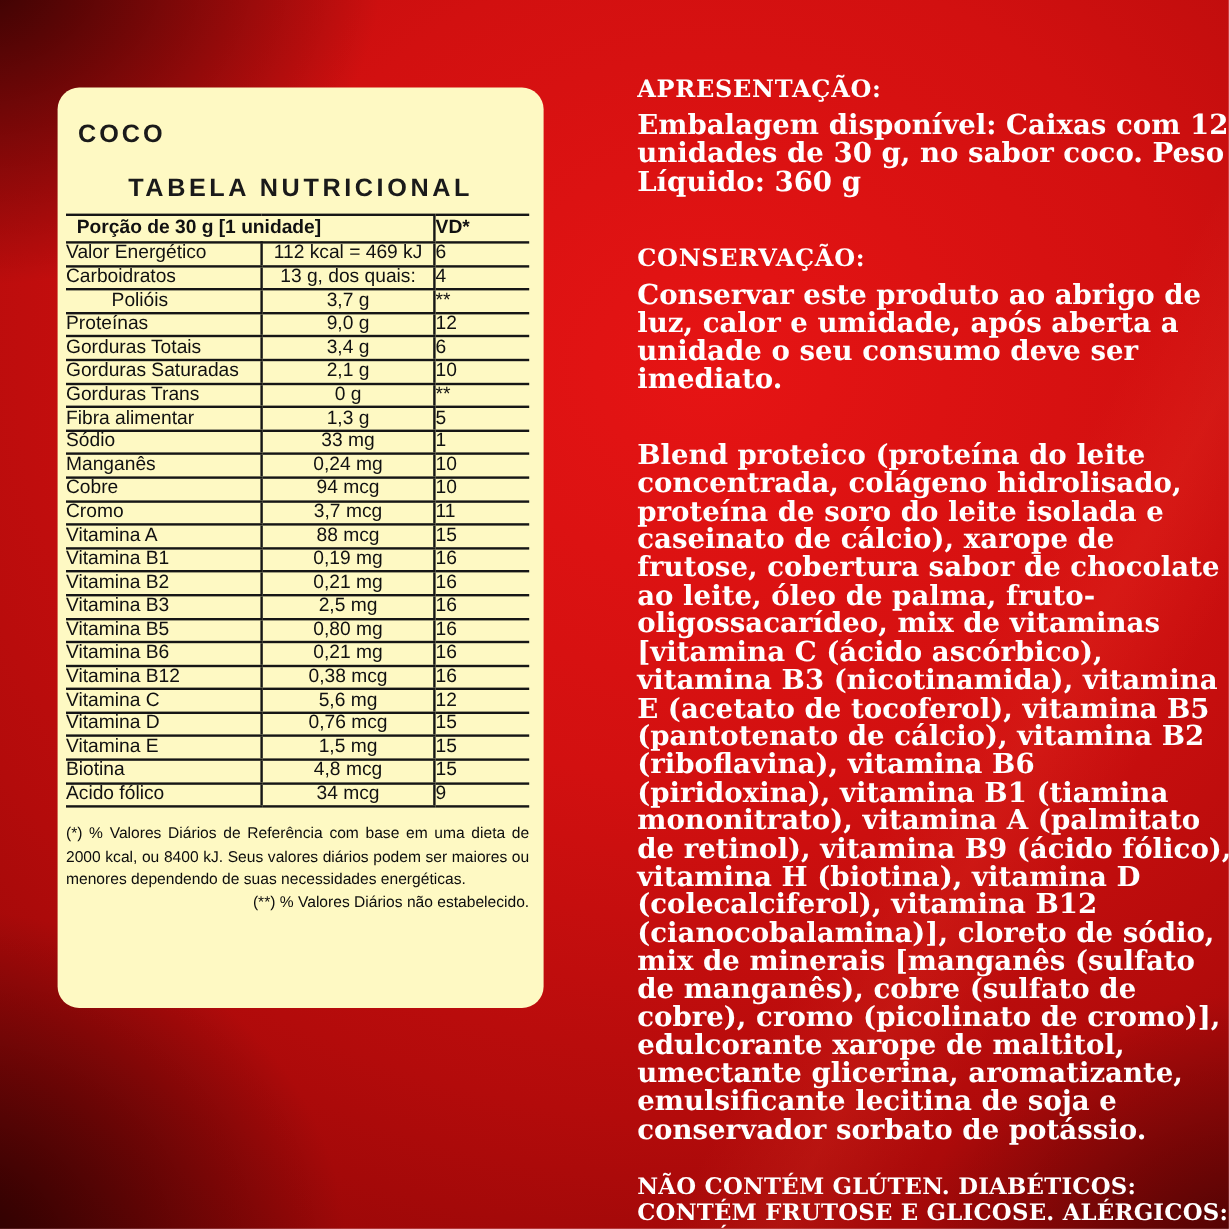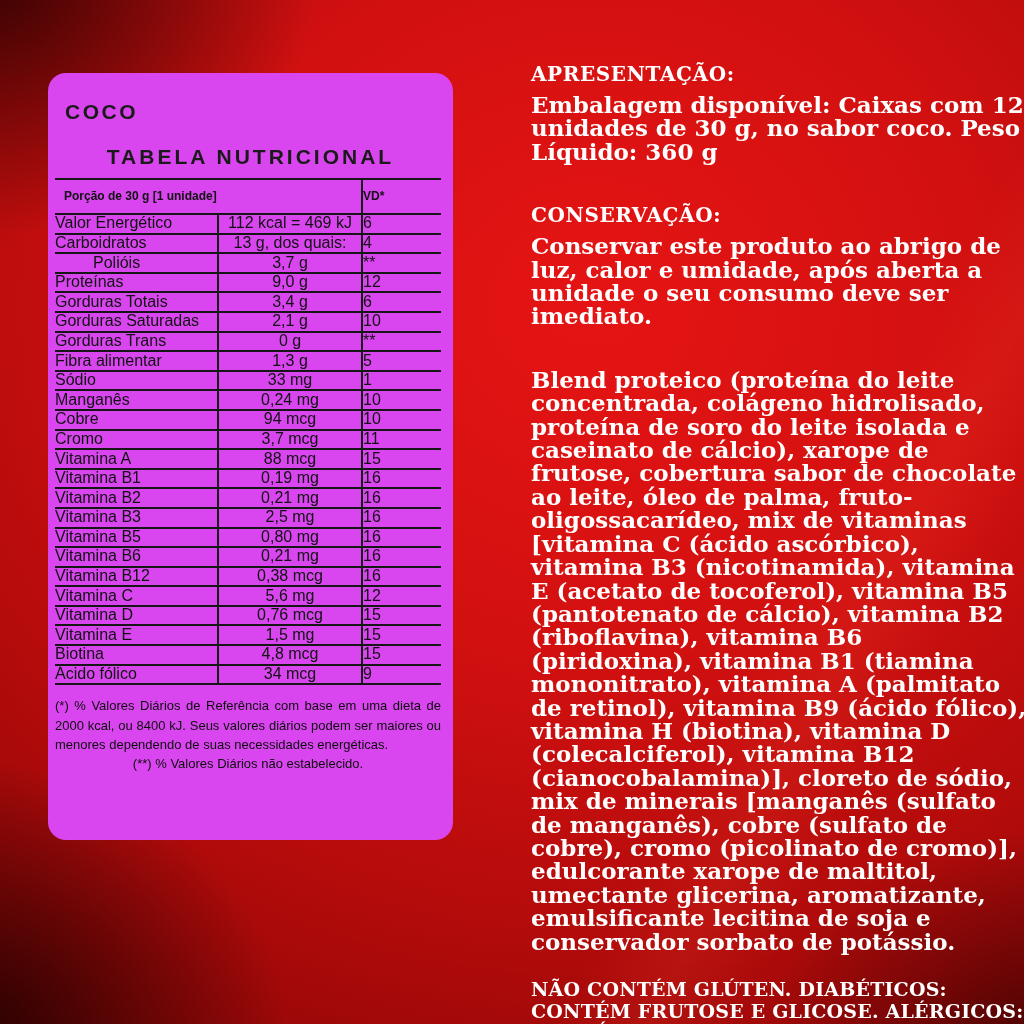--- a/index.html
+++ b/index.html
@@ -11,21 +11,21 @@
       radial-gradient(ellipse 55% 42% at -2% -2%, rgba(20,0,0,0.78), rgba(20,0,0,0) 60%),
       radial-gradient(ellipse 52% 45% at -4% 102%, rgba(12,0,0,0.82), rgba(12,0,0,0) 62%),
       radial-gradient(ellipse 48% 38% at 102% 103%, rgba(25,0,0,0.62), rgba(25,0,0,0) 58%),
       linear-gradient(118deg, rgba(0,0,0,0) 70%, rgba(255,90,60,0.12) 76%, rgba(0,0,0,0) 82%),
       radial-gradient(ellipse 95% 85% at 58% 30%, #e61414 0%, #d21010 40%, #b30b0b 72%, #8e0606 100%);
   }
 
   
   .card{
     position:absolute; left:48px; top:73px; width:405px; height:767px;
-    background:#d946ef; border-radius:18px; color:#111;
+    background:#fef9c3; border-radius:18px; color:#111;
   }
   .coco{
     margin:27px 0 0 17px;
     font-size:21px; font-weight:bold; letter-spacing:2.5px; color:#1a1a1a;
   }
   .table-title{
     margin-top:21px; text-align:center;
     font-size:21px; font-weight:bold; letter-spacing:3px; color:#1a1a1a;
   }
   table.nutri{
@@ -35,33 +35,33 @@
   }
   table.nutri col.c1{ width:163px; }
   table.nutri col.c2{ width:144px; }
   table.nutri col.c3{ width:79px; }
   table.nutri td{
     height:19.6px; line-height:1.05; padding:0;
     border-bottom:2px solid #161616;
     white-space:nowrap; overflow:hidden;
   }
   table.nutri tr.hdr td{
-    height:35px; border-top:2.5px solid #161616;
-    font-size:12px; font-weight:bold;
+    height:23px; border-top:2.5px solid #161616;
+    font-size:16px; font-weight:bold;
   }
   td.lab{ text-align:left; padding-left:9px; }
   td.lab.indent{ padding-left:38px; }
   td.val{ text-align:center; border-left:2px solid #161616;margin-top:16px; }
   td.vd { text-align:left; border-left:2px solid #161616; }
   tr.hdr td.lab{ padding-left:9px; }
   .footnote{
     margin:11px 0 0 7px; width:386px;
     font-size:13px; line-height:19.4px; text-align:justify; color:#0d0d0d;
   }
-  .footnote2{ text-align:center; }
+  .footnote2{ text-align:right; }
 
   
   .right-col{
     position:absolute; left:508px; top:62px; width:498px;
     color:#ffffff; font-family:"DejaVu Serif", serif; font-weight:bold;margin-left:23px;
   }
   .section{ margin-bottom:40px; }
   .section.tight{ margin-bottom:26px; }
   .section h2{
     font-size:20px; letter-spacing:0.6px; margin-bottom:7px;

